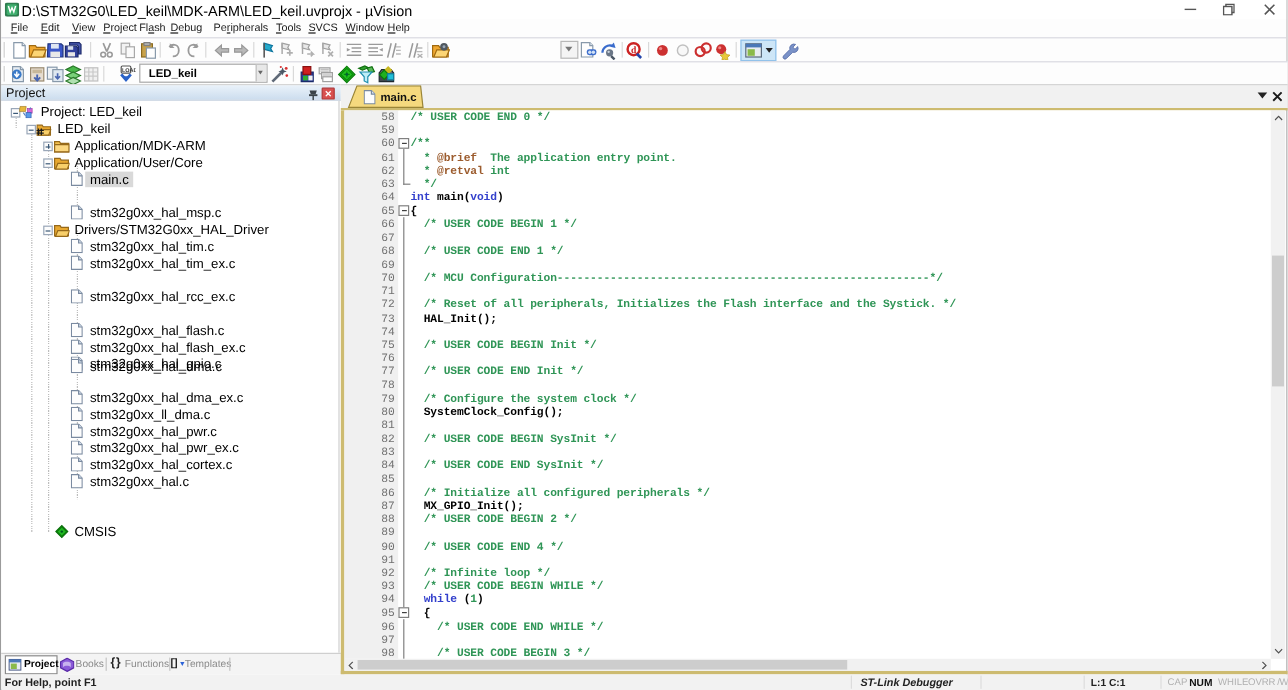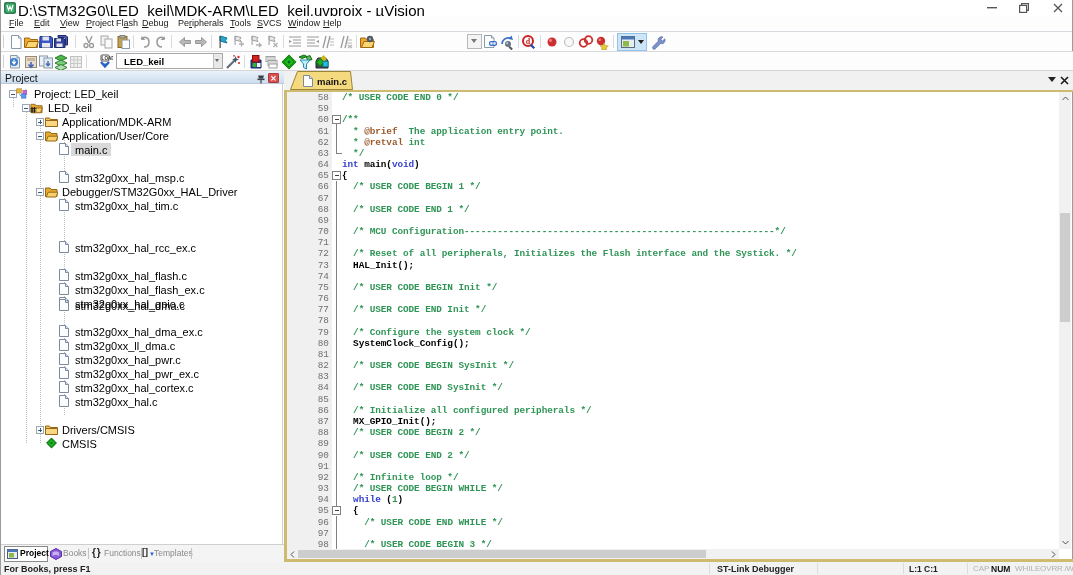--- a/index.html
+++ b/index.html
@@ -3,21 +3,21 @@
 <meta charset="utf-8">
 <style>
   * { margin:0; padding:0; box-sizing:border-box; }
   html,body { width:1073px; height:575px; overflow:hidden; }
   body { font-family:"Liberation Sans", sans-serif; background:#fff; position:relative; }
   #app { position:absolute; left:0; top:0; width:1073px; height:575px;
          border-left:1px solid #9b9b9b; border-right:1px solid #9b9b9b; border-bottom:1px solid #9b9b9b; }
   .abs { position:absolute; }
   
   #titlebar { position:absolute; left:0; top:0; width:100%; height:16px; background:#fff; }
-  #title-text { position:absolute; left:17px; top:2px; font-size:15px; color:#000; }
+  #title-text { position:absolute; left:17px; top:2px; font-size:12px; color:#000; }
   
   #menubar { position:absolute; left:0; top:16px; width:100%; height:15px; background:#fdfdfd; }
   .menu { position:absolute; top:2px; font-size:9px; color:#1a1a1a; }
   
   #toolbar1 { position:absolute; left:0; top:31px; width:100%; height:20px; background:#fdfdfd; border-top:1px solid #d9d9e0;}
   #toolbar2 { position:absolute; left:0; top:51px; width:1073px; height:19px; background:#fdfdfd; border-top:1px solid #d9d9e0;}
   .tsep { position:absolute; top:3px; width:1px; height:13px; background:#d9d9d9; }
   .ticon { position:absolute; width:16px; height:16px; }
   
   #proj-header { position:absolute; left:0; top:70px; width:283px; height:14px;
@@ -443,29 +443,36 @@
     <span class="lbl" style="left:74px">stm32g0xx_hal_msp.c</span>
   </div>
   <div class="trow" style="top:101px">
     <div class="ebox" style="left:35px">
           <i></i>
         </div>
     <svg class="ticon16" style="left:44px;top:1px" width="13" height="11" viewBox="0 0 13 11">
           <path d="M0.5 1.5 h4.5 l1 1.5 h6 v7 h-11.5 z" fill="#e8a830" stroke="#96691a"></path>
           <path d="M1.2 10.5 l2-4.8 h9.8 l-2 4.8 z" fill="#f8cf6a" stroke="#96691a"></path>
         </svg>
-    <span class="lbl" style="left:61px">Debugger/STM32G0xx_HAL_Driver</span>
+    <span class="lbl" style="left:61px">Drivers/STM32G0xx_HAL_Driver</span>
   </div>
   <div class="trow" style="top:115px">
     <svg class="fileicon" style="left:58px;top:0px" width="10" height="12" viewBox="0 0 10 12">
           <path d="M0.5 0.5 h6 l3 3 v8 h-9 z" fill="#fdfdfd" stroke="#7a8aa0"></path>
           <path d="M6.5 0.5 v3 h3" fill="#d8e2ee" stroke="#7a8aa0"></path>
         </svg>
     <span class="lbl" style="left:74px">stm32g0xx_hal_tim.c</span>
   </div>
+  <div class="trow" style="top:129px">
+    <svg class="fileicon" style="left:58px;top:0px" width="10" height="12" viewBox="0 0 10 12">
+          <path d="M0.5 0.5 h6 l3 3 v8 h-9 z" fill="#fdfdfd" stroke="#7a8aa0"></path>
+          <path d="M6.5 0.5 v3 h3" fill="#d8e2ee" stroke="#7a8aa0"></path>
+        </svg>
+    <span class="lbl" style="left:74px">stm32g0xx_hal_tim_ex.c</span>
+  </div>
   <div class="trow" style="top:157px">
     <svg class="fileicon" style="left:58px;top:0px" width="10" height="12" viewBox="0 0 10 12">
           <path d="M0.5 0.5 h6 l3 3 v8 h-9 z" fill="#fdfdfd" stroke="#7a8aa0"></path>
           <path d="M6.5 0.5 v3 h3" fill="#d8e2ee" stroke="#7a8aa0"></path>
         </svg>
     <span class="lbl" style="left:74px">stm32g0xx_hal_rcc_ex.c</span>
   </div>
   <div class="trow" style="top:185px">
     <svg class="fileicon" style="left:58px;top:0px" width="10" height="12" viewBox="0 0 10 12">
           <path d="M0.5 0.5 h6 l3 3 v8 h-9 z" fill="#fdfdfd" stroke="#7a8aa0"></path>
@@ -528,31 +535,20 @@
           <path d="M6.5 0.5 v3 h3" fill="#d8e2ee" stroke="#7a8aa0"></path>
         </svg>
     <span class="lbl" style="left:74px">stm32g0xx_hal_cortex.c</span>
   </div>
   <div class="trow" style="top:311px">
     <svg class="fileicon" style="left:58px;top:0px" width="10" height="12" viewBox="0 0 10 12">
           <path d="M0.5 0.5 h6 l3 3 v8 h-9 z" fill="#fdfdfd" stroke="#7a8aa0"></path>
           <path d="M6.5 0.5 v3 h3" fill="#d8e2ee" stroke="#7a8aa0"></path>
         </svg>
     <span class="lbl" style="left:74px">stm32g0xx_hal.c</span>
-  </div>
-  <div class="trow" style="top:339px">
-    <div class="ebox" style="left:35px">
-          <i></i>
-          <b></b>
-        </div>
-    <svg class="ticon16" style="left:44px;top:1px" width="13" height="11" viewBox="0 0 13 11">
-          <path d="M0.5 1.5 h4 l1 1.5 h7 v7 h-12 z" fill="#f3c14f" stroke="#96691a"></path>
-          <path d="M0.5 4 h12 v6 h-12 z" fill="#fbd781" stroke="#96691a"></path>
-        </svg>
-    <span class="lbl" style="left:61px">Drivers/CMSIS</span>
   </div>
   <div class="trow" style="top:353px">
     <svg class="ticon16" style="left:44px;top:0px" width="13" height="13" viewBox="0 0 13 13">
           <rect x="2.7" y="2.7" width="7.6" height="7.6" transform="rotate(45 6.5 6.5)" fill="#20b820" stroke="#0a6a0a"></rect>
           <path d="M6.5 2.2 L10.8 6.5 6.5 10.8 2.2 6.5 z" fill="none" stroke="#0a7a0a"></path>
           <circle cx="6.5" cy="6.5" r="1.1" fill="#052"></circle>
         </svg>
     <span class="lbl" style="left:61px">CMSIS</span>
   </div>
 </div>
@@ -667,21 +663,21 @@
   SystemClock_Config();
 
   <span class="cm">/* USER CODE BEGIN SysInit */</span>
 
   <span class="cm">/* USER CODE END SysInit */</span>
 
   <span class="cm">/* Initialize all configured peripherals */</span>
   MX_GPIO_Init();
   <span class="cm">/* USER CODE BEGIN 2 */</span>
 
-  <span class="cm">/* USER CODE END 2 */</span>
+  <span class="cm">/* USER CODE END 4 */</span>
 
   <span class="cm">/* Infinite loop */</span>
   <span class="cm">/* USER CODE BEGIN WHILE */</span>
   <span class="kw">while</span> (<span class="cm">1</span>)
   {
     <span class="cm">/* USER CODE END WHILE */</span>
 
     <span class="cm">/* USER CODE BEGIN 3 */</span></div>
     </div>
 
@@ -716,22 +712,22 @@
   <svg class="abs" style="left:289px;top:551px" width="5" height="7" viewBox="0 0 5 7">
         <path d="M4 0.5 L1 3.5 4 6.5" stroke="#505050" fill="none"></path>
       </svg>
   <svg class="abs" style="left:1050px;top:551px" width="5" height="7" viewBox="0 0 5 7">
         <path d="M1 0.5 L4 3.5 1 6.5" stroke="#505050" fill="none"></path>
       </svg>
   <div class="sbthumb" style="left:297px;top:550px;width:408px;height:8px;"></div>
 </div>
 
 <div id="statusbar">
-  <span class="abs" style="left:3px;top:2px;font-weight:bold;color:#222;">For Books, press F1</span>
-  <span class="abs" style="left:716px;top:2px;font-size:9px;font-weight:bold;color:#222;">ST-Link Debugger</span>
+  <span class="abs" style="left:3px;top:2px;font-weight:bold;color:#222;">For Help, point F1</span>
+  <span class="abs" style="left:716px;top:2px;font-size:9px;font-weight:bold;color:#222;font-style:italic;">ST-Link Debugger</span>
   <span class="abs" style="left:908px;top:2px;font-size:8.5px;font-weight:bold;color:#222;">L:1 C:1</span>
   <span class="abs" style="left:972px;top:2px;color:#b0b0b0;font-size:8px;">CAP</span>
   <span class="abs" style="left:990px;top:2px;font-weight:bold;font-size:8.5px;">NUM</span>
   <span class="abs" style="left:1014px;top:2px;color:#b0b0b0;font-size:8px;">WHILE</span>
   <span class="abs" style="left:1039px;top:2px;color:#b0b0b0;font-size:8px;">OVR</span>
   <span class="abs" style="left:1056px;top:2px;color:#b0b0b0;font-size:8px;letter-spacing:-0.3px;">R /W</span>
   <div class="abs" style="left:708px;top:1px;width:1px;height:11px;background:#dcdcdc;"></div>
   <div class="abs" style="left:816px;top:1px;width:1px;height:11px;background:#dcdcdc;"></div>
   <div class="abs" style="left:902px;top:1px;width:1px;height:11px;background:#dcdcdc;"></div>
   <div class="abs" style="left:966px;top:1px;width:1px;height:11px;background:#dcdcdc;"></div>

